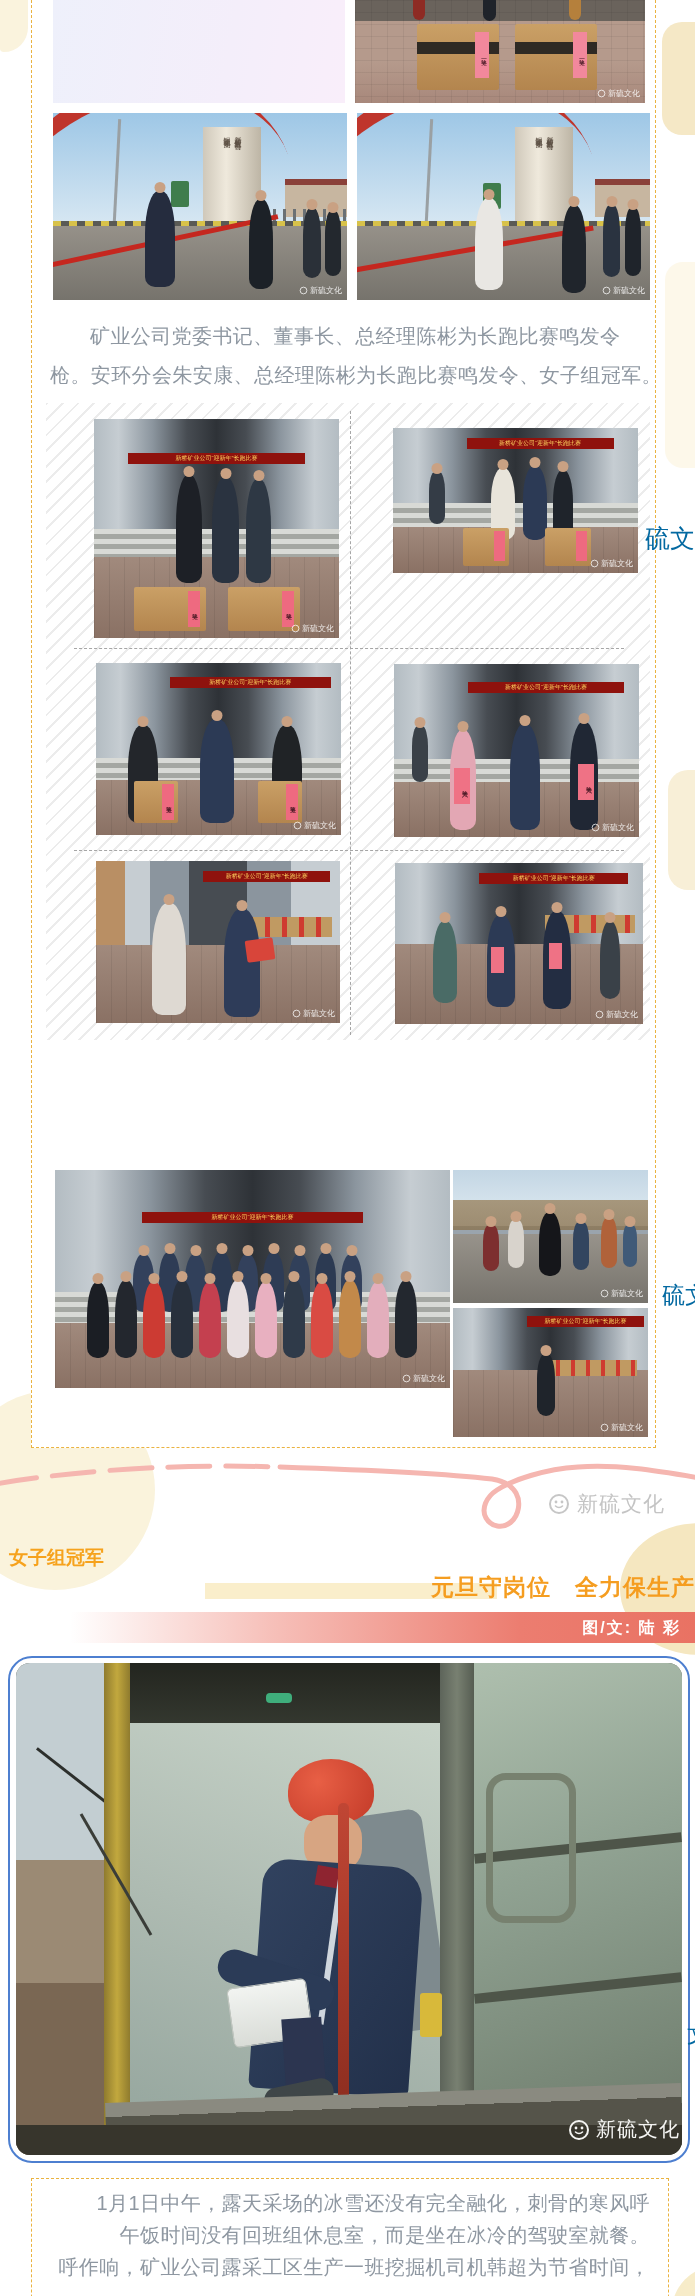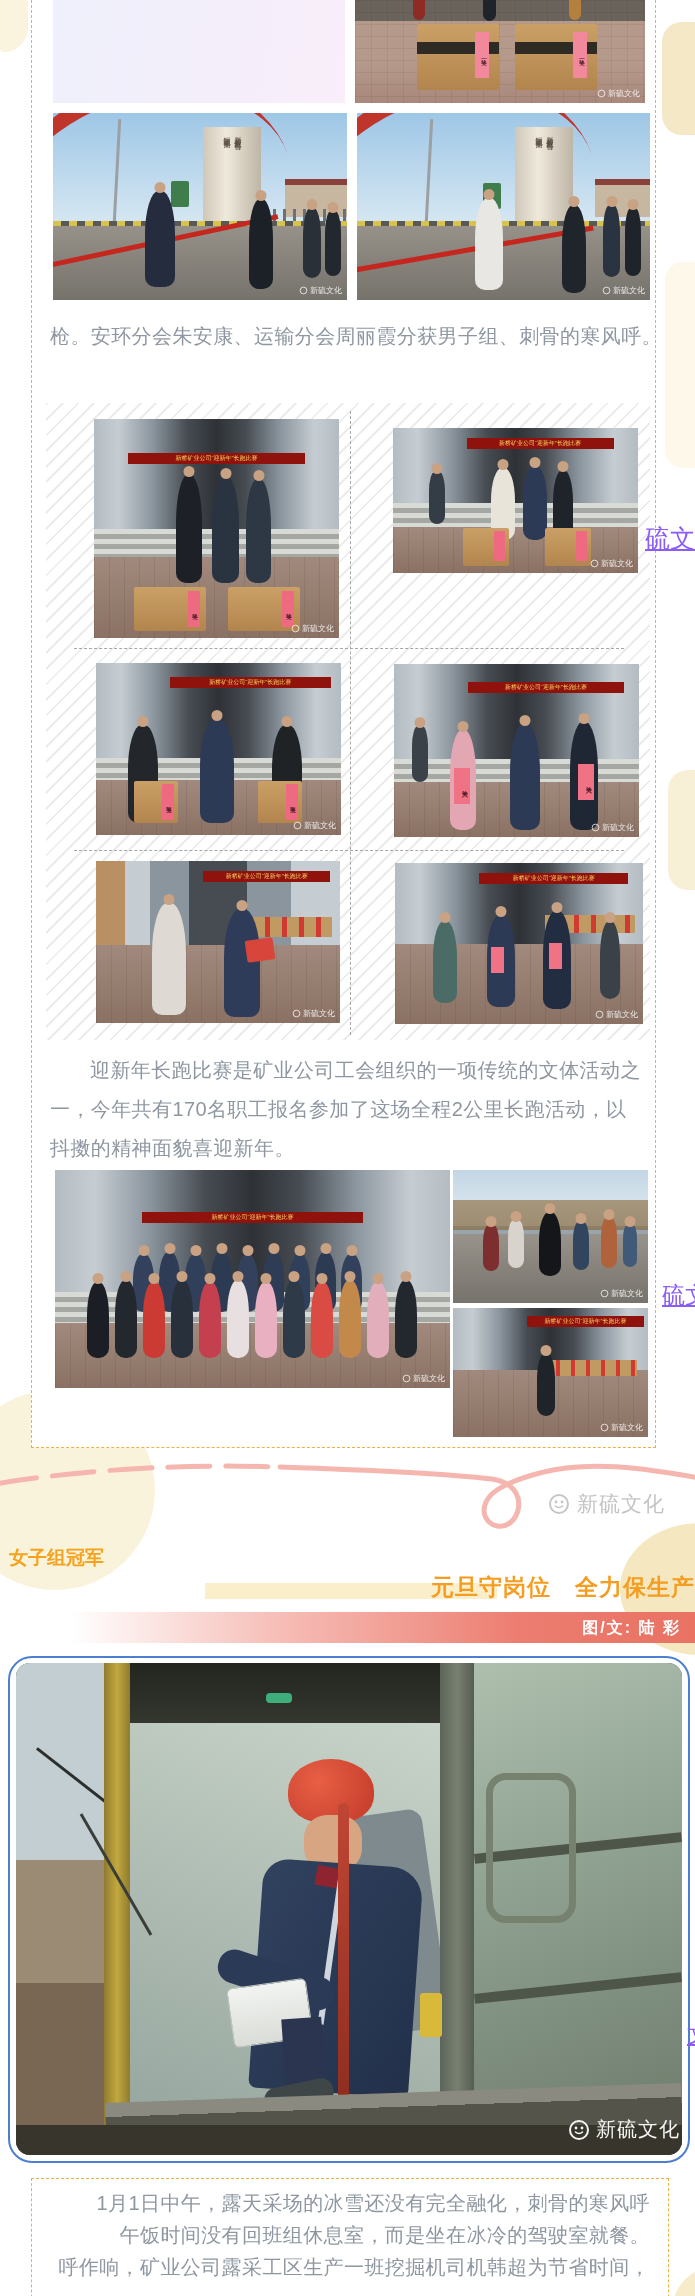--- a/index.html
+++ b/index.html
@@ -55,21 +55,21 @@
   .credit-banner{position:absolute;left:70px;top:1612px;width:625px;height:31px;line-height:31px;
       background:linear-gradient(90deg,rgba(240,150,135,0) 0%,rgba(238,130,117,.5) 32%,#ec7d70 72%,#e97263 100%);
       color:#fff;font-weight:bold;font-size:16px;text-align:right;padding-right:14px;
       box-sizing:border-box;letter-spacing:2px;z-index:2;}
   .frame{position:absolute;left:8px;top:1656px;width:682px;height:507px;border:2px solid #4d7fd0;
       border-radius:24px;box-sizing:border-box;background:#fff;z-index:2;}
   .exc{position:absolute;left:6px;top:5px;width:666px;height:492px;border-radius:14px;
       overflow:hidden;background:#4a5044;}
   .exc-wm{position:absolute;left:567px;top:2116px;display:flex;align-items:center;gap:5px;
       color:#f4f4f2;font-size:20px;letter-spacing:1px;z-index:3;}
-  .edgewm{position:absolute;color:#8b5cf6;z-index:3;white-space:nowrap;text-decoration:underline;}
+  .edgewm{position:absolute;color:#0369a1;z-index:3;white-space:nowrap;}
 </style>
 </head>
 <body>
 
 <div class="pg">
 
   <div class="blob" style="left:0;top:0;width:28px;height:52px;background:#faf3dd;border-radius:0 0 26px 4px;"></div>
   <div class="blob" style="left:662px;top:22px;width:33px;height:113px;background:#f5e8c6;border-radius:20px 0 0 20px;"></div>
   <div class="blob" style="left:665px;top:262px;width:30px;height:206px;background:#fdf8ea;border-radius:18px 0 0 18px;"></div>
   <div class="blob" style="left:668px;top:770px;width:40px;height:120px;background:#f8efd7;border-radius:20px 0 0 20px;"></div>
@@ -164,21 +164,22 @@
       <div class="fig" style="left:268px;top:95px;width:16px;height:68px;background:#1f242b;"></div>
       <div class="wm">
         <svg viewBox="0 0 24 24">
             <circle cx="12" cy="12" r="9" fill="none" stroke="#fff" stroke-width="2"></circle>
           </svg>
         <span>新硫文化</span>
       </div>
     </div>
 
     <div class="para" style="left:18px;top:326px;width:600px;">
-      <div class="pline">枪。安环分会朱安康、运输分会周丽霞分获男子组、刺骨的寒风呼。</div>
+      <div class="pline ind">矿业公司党委书记、董事长、总经理陈彬为长跑比赛鸣发令</div>
+      <div class="pline">枪。安环分会朱安康、总经理陈彬为长跑比赛鸣发令、女子组冠军。</div>
     </div>
 
     <div class="hatch" style="left:14px;top:412px;width:604px;height:637px;">
       <div class="vsep" style="left:304px;top:8px;height:624px;"></div>
 
       <div class="ph" style="left:48px;top:16px;width:245px;height:219px;">
         <div class="facade" style="height:50%;"></div>
         <div class="led" style="left:14%;right:14%;top:34px;">新桥矿业公司“迎新年”长跑比赛</div>
         <div class="steps" style="top:50%;height:13%;"></div>
         <div class="pave" style="height:37%;"></div>
@@ -297,25 +298,20 @@
         <span class="plabel" style="left:154px;top:80px;width:13px;height:26px;background:#ef7285;"></span>
         <div class="wm">
           <svg viewBox="0 0 24 24">
               <circle cx="12" cy="12" r="9" fill="none" stroke="#fff" stroke-width="2"></circle>
             </svg>
           <span>新硫文化</span>
         </div>
       </div>
     </div>
 
-    <div class="para" style="left:18px;top:1060px;width:600px;">
-      <div class="pline ind">迎新年长跑比赛是矿业公司工会组织的一项传统的文体活动之</div>
-      <div class="pline">一，今年共有170名职工报名参加了这场全程2公里长跑活动，以</div>
-      <div class="pline">抖擞的精神面貌喜迎新年。</div>
-    </div>
 
     <div class="ph" style="left:23px;top:1179px;width:395px;height:218px;">
       <div class="facade" style="height:56%;"></div>
       <div class="led" style="left:22%;right:22%;top:42px;">新桥矿业公司“迎新年”长跑比赛</div>
       <div class="steps" style="top:56%;height:14%;"></div>
       <div class="pave" style="height:30%;"></div>
       <div class="fig" style="left:78px;top:84px;width:21px;height:58px;background:#33415c;"></div>
       <div class="fig" style="left:104px;top:82px;width:21px;height:60px;background:#2e3c55;"></div>
       <div class="fig" style="left:130px;top:84px;width:21px;height:58px;background:#31405a;"></div>
       <div class="fig" style="left:156px;top:82px;width:21px;height:60px;background:#2c3a52;"></div>

